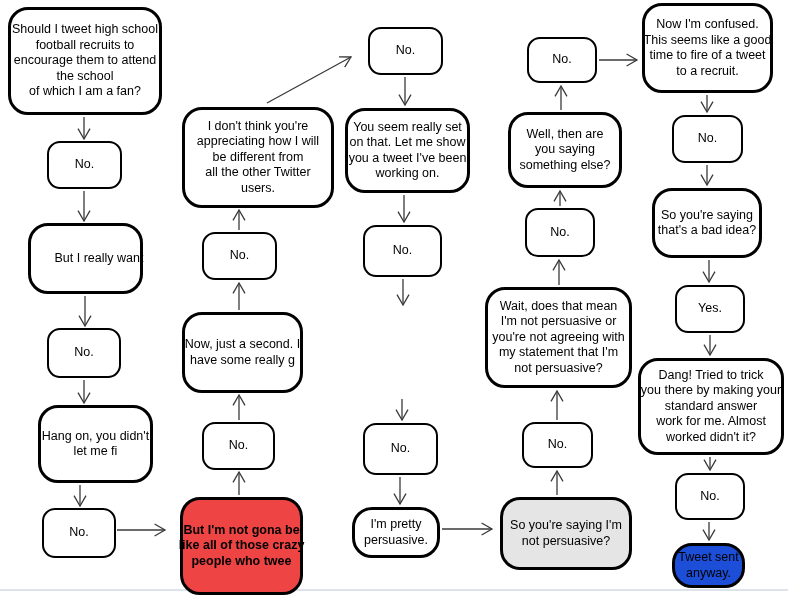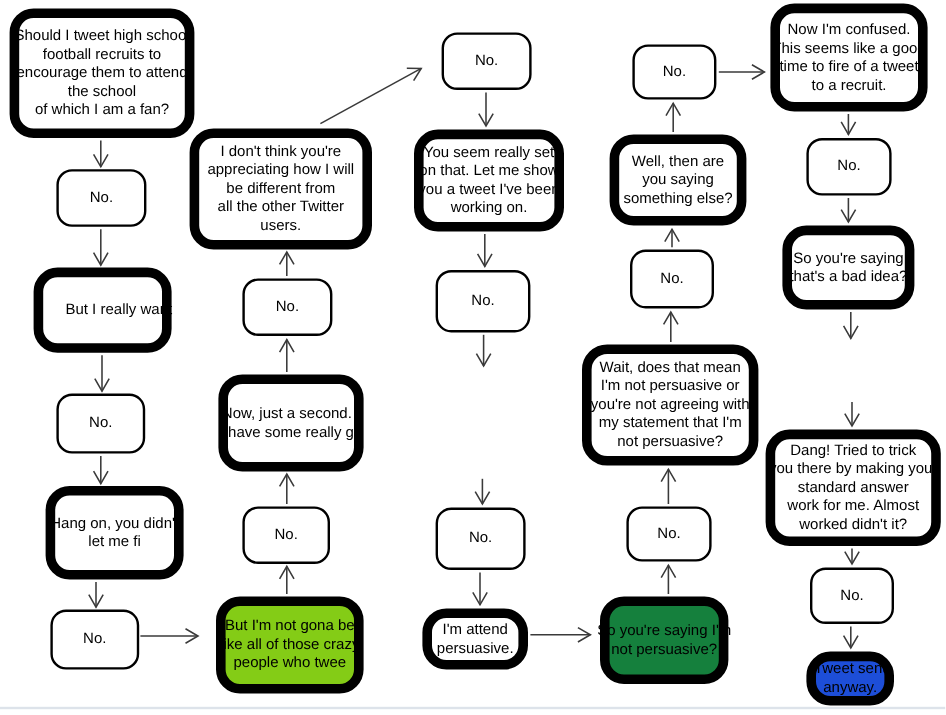--- a/index.html
+++ b/index.html
@@ -20,21 +20,21 @@
     left: 0;
     top: 0;
     width: 788px;
     height: 596px;
     pointer-events: none;
   }
   .node {
     position: absolute;
     box-sizing: border-box;
     background: #ffffff;
-    border: 8px solid #22c55e;
+    border: 3px solid #22c55e;
     border-radius: 20px;
     display: flex;
     align-items: center;
     justify-content: center;
     text-align: center;
     color: #000000;
     font-size: 12.5px;
     line-height: 15.5px;
     white-space: pre;
     z-index: 2;
@@ -181,61 +181,62 @@
 football recruits to
 encourage them to attend
 the school
 of which I am a fan?</div>
     <div class="node small" style="left: 47px; top: 141px; width: 75px; height: 48px; border-color: rgb(0, 0, 0); background: rgb(255, 255, 255); color: rgb(0, 0, 0);">No.</div>
     <div class="node" style="left: 28px; top: 223px; width: 115px; height: 71px; border-color: rgb(0, 0, 0); background: rgb(255, 255, 255); color: rgb(0, 0, 0); padding-left: 27px;">But I really want</div>
     <div class="node small" style="left: 47px; top: 328px; width: 74px; height: 50px; border-color: rgb(0, 0, 0); background: rgb(255, 255, 255); color: rgb(0, 0, 0);">No.</div>
     <div class="node" style="left: 38px; top: 405px; width: 115px; height: 78px; border-color: rgb(0, 0, 0); background: rgb(255, 255, 255); color: rgb(0, 0, 0);">Hang on, you didn't
 let me fi</div>
     <div class="node small" style="left: 42px; top: 508px; width: 74px; height: 50px; border-color: rgb(0, 0, 0); background: rgb(255, 255, 255); color: rgb(0, 0, 0);">No.</div>
-    <div class="node" style="left: 158px; top: 107px; width: 152px; height: 101px; border-color: rgb(0, 0, 0); background: rgb(255, 255, 255); color: rgb(0, 0, 0);">I don't think you're
+    <div class="node" style="left: 182px; top: 107px; width: 152px; height: 101px; border-color: rgb(0, 0, 0); background: rgb(255, 255, 255); color: rgb(0, 0, 0);">I don't think you're
 appreciating how I will
 be different from
 all the other Twitter
 users.</div>
     <div class="node small" style="left: 202px; top: 232px; width: 75px; height: 48px; border-color: rgb(0, 0, 0); background: rgb(255, 255, 255); color: rgb(0, 0, 0);">No.</div>
     <div class="node" style="left: 182px; top: 312px; width: 121px; height: 81px; border-color: rgb(0, 0, 0); background: rgb(255, 255, 255); color: rgb(0, 0, 0);">Now, just a second. I
 have some really g</div>
     <div class="node small" style="left: 202px; top: 422px; width: 73px; height: 48px; border-color: rgb(0, 0, 0); background: rgb(255, 255, 255); color: rgb(0, 0, 0);">No.</div>
-    <div class="node" style="left: 180px; top: 497px; width: 123px; height: 81px; border-color: rgb(0, 0, 0); background: #84cc16; color: rgb(0, 0, 0);">But I'm not gona be
+    <div class="node" style="left: 180px; top: 497px; width: 123px; height: 98px; border-color: rgb(0, 0, 0); background: #ef4444; color: rgb(0, 0, 0); font-weight: bold;">But I'm not gona be
 like all of those crazy
 people who twee</div>
     <div class="node small" style="left: 368px; top: 27px; width: 75px; height: 48px; border-color: rgb(0, 0, 0); background: rgb(255, 255, 255); color: rgb(0, 0, 0);">No.</div>
     <div class="node" style="left: 345px; top: 108px; width: 125px; height: 85px; border-color: rgb(0, 0, 0); background: rgb(255, 255, 255); color: rgb(0, 0, 0);">You seem really set
 on that. Let me show
 you a tweet I've been
 working on.</div>
     <div class="node small" style="left: 363px; top: 225px; width: 79px; height: 52px; border-color: rgb(0, 0, 0); background: rgb(255, 255, 255); color: rgb(0, 0, 0);">No.</div>
     <div class="node small" style="left: 363px; top: 423px; width: 75px; height: 52px; border-color: rgb(0, 0, 0); background: rgb(255, 255, 255); color: rgb(0, 0, 0);">No.</div>
-    <div class="node" style="left: 352px; top: 507px; width: 88px; height: 51px; border-color: rgb(0, 0, 0); background: rgb(255, 255, 255); color: rgb(0, 0, 0);">I'm attend
+    <div class="node" style="left: 352px; top: 507px; width: 88px; height: 51px; border-color: rgb(0, 0, 0); background: rgb(255, 255, 255); color: rgb(0, 0, 0);">I'm pretty
 persuasive.</div>
     <div class="node small" style="left: 527px; top: 37px; width: 70px; height: 46px; border-color: rgb(0, 0, 0); background: rgb(255, 255, 255); color: rgb(0, 0, 0);">No.</div>
     <div class="node" style="left: 508px; top: 112px; width: 114px; height: 76px; border-color: rgb(0, 0, 0); background: rgb(255, 255, 255); color: rgb(0, 0, 0);">Well, then are
 you saying
 something else?</div>
     <div class="node small" style="left: 525px; top: 208px; width: 70px; height: 49px; border-color: rgb(0, 0, 0); background: rgb(255, 255, 255); color: rgb(0, 0, 0);">No.</div>
-    <div class="node" style="left: 485px; top: 287px; width: 147px; height: 101px; border-color: rgb(0, 0, 0); background: rgb(255, 255, 255); color: rgb(0, 0, 0); border-radius: 21px;">Wait, does that mean
+    <div class="node" style="left: 485px; top: 287px; width: 147px; height: 101px; border-color: rgb(0, 0, 0); background: rgb(255, 255, 255); color: rgb(0, 0, 0);">Wait, does that mean
 I'm not persuasive or
 you're not agreeing with
 my statement that I'm
 not persuasive?</div>
     <div class="node small" style="left: 522px; top: 422px; width: 71px; height: 46px; border-color: rgb(0, 0, 0); background: rgb(255, 255, 255); color: rgb(0, 0, 0);">No.</div>
-    <div class="node" style="left: 500px; top: 497px; width: 107px; height: 73px; border-color: rgb(0, 0, 0); background: #15803d; color: rgb(0, 0, 0);">So you're saying I'm
+    <div class="node" style="left: 500px; top: 497px; width: 132px; height: 73px; border-color: rgb(0, 0, 0); background: #e5e5e5; color: rgb(0, 0, 0);">So you're saying I'm
 not persuasive?</div>
     <div class="node" style="left: 642px; top: 3px; width: 131px; height: 90px; border-color: rgb(0, 0, 0); background: rgb(255, 255, 255); color: rgb(0, 0, 0);">Now I'm confused.
 This seems like a good
 time to fire of a tweet
 to a recruit.</div>
     <div class="node small" style="left: 672px; top: 115px; width: 71px; height: 48px; border-color: rgb(0, 0, 0); background: rgb(255, 255, 255); color: rgb(0, 0, 0);">No.</div>
     <div class="node" style="left: 652px; top: 188px; width: 110px; height: 70px; border-color: rgb(0, 0, 0); background: rgb(255, 255, 255); color: rgb(0, 0, 0);">So you're saying
 that's a bad idea?</div>
+    <div class="node small" style="left: 675px; top: 285px; width: 70px; height: 48px; border-color: rgb(0, 0, 0); background: rgb(255, 255, 255); color: rgb(0, 0, 0);">Yes.</div>
     <div class="node" style="left: 638px; top: 358px; width: 146px; height: 97px; border-color: rgb(0, 0, 0); background: rgb(255, 255, 255); color: rgb(0, 0, 0);">Dang! Tried to trick
 you there by making your
 standard answer
 work for me. Almost
 worked didn't it?</div>
     <div class="node small" style="left: 675px; top: 473px; width: 70px; height: 47px; border-color: rgb(0, 0, 0); background: rgb(255, 255, 255); color: rgb(0, 0, 0);">No.</div>
     <div class="node" style="left: 672px; top: 543px; width: 73px; height: 45px; border-color: rgb(0, 0, 0); background: #1d4ed8; color: rgb(0, 0, 0);">Tweet sent
 anyway.</div>
   </div>
 

